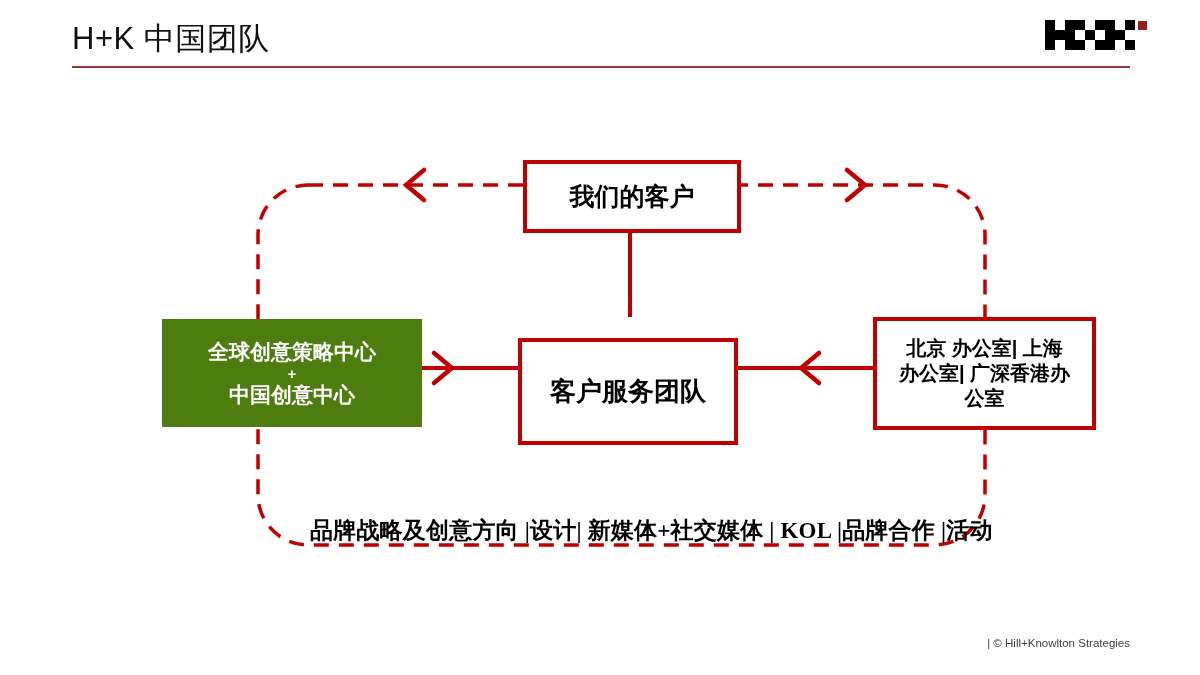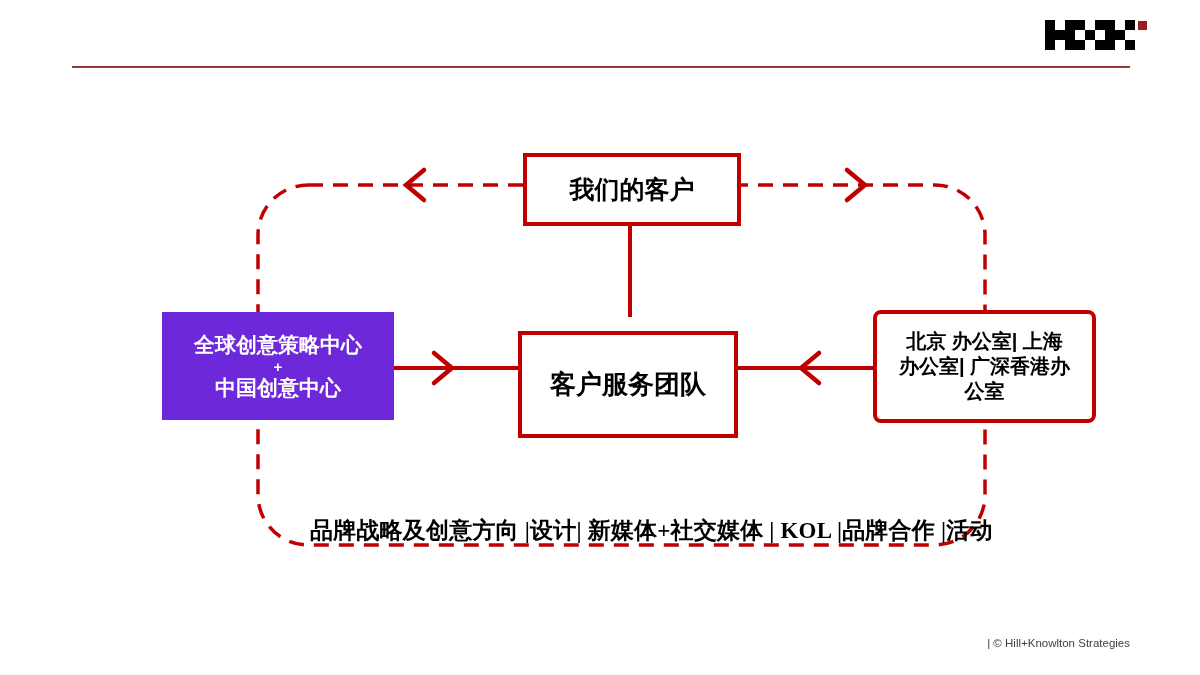--- a/index.html
+++ b/index.html
@@ -15,45 +15,46 @@
   #title-underline{
     position:absolute;left:72px;top:66px;width:1058px;height:2px;background:#953735;
   }
   #hk-logo{position:absolute;left:1045px;top:20px;width:102px;height:31px;}
   
   #connectors{position:absolute;left:0;top:0;width:1200px;height:675px;z-index:1;}
   
   .dbox{
     position:absolute;z-index:2;display:flex;align-items:center;justify-content:center;
     text-align:center;background:#ffffff;border:4px solid #C00000;box-sizing:border-box;
-    color:#000;font-weight:bold;
+    color:#000;font-weight:bold;margin-top:7px;
   }
   #box-clients{left:523px;top:153px;width:218px;height:73px;font-size:25px;}
   #box-service{left:518px;top:331px;width:220px;height:107px;font-size:26px;}
   #box-creative{
-    left:162px;top:312px;width:232px;height:108px;background:#6d28d9;border:none;
+    left:162px;top:312px;width:260px;height:108px;background:#4d7c0f;border:none;
     color:#fff;font-size:21px;line-height:26px;flex-direction:column;
   }
   #box-creative .plus-line{font-size:15px;line-height:17px;}
-  #box-offices{left:873px;top:310px;width:223px;height:113px;font-size:20px;line-height:25px;padding:0 18px;border-radius:8px;}
+  #box-offices{left:873px;top:310px;width:223px;height:113px;font-size:20px;line-height:25px;padding:0 18px;}
   
   #services-caption{
     position:absolute;z-index:2;left:310px;top:515px;font-size:23px;font-weight:bold;color:#000;
     letter-spacing:0.2px;white-space:nowrap;font-family:Liberation Serif, serif;
   }
   
   #footer-credit{
     position:absolute;right:70px;top:637px;font-size:11.5px;color:#404040;z-index:2;margin-left:30px;
   }
 </style>
 </head>
 <body>
 
 <div id="slide">
 
+  <div id="page-title">H+K 中国团队</div>
   <div id="title-underline"></div>
 
   <svg id="hk-logo" viewBox="0 0 102 31">
 
     <rect x="0" y="0" width="10" height="10" fill="#000"></rect>
     <rect x="20" y="0" width="10" height="10" fill="#000"></rect>
     <rect x="0" y="10" width="10" height="10" fill="#000"></rect>
     <rect x="10" y="10" width="10" height="10" fill="#000"></rect>
     <rect x="20" y="10" width="10" height="10" fill="#000"></rect>
     <rect x="0" y="20" width="10" height="10" fill="#000"></rect>

